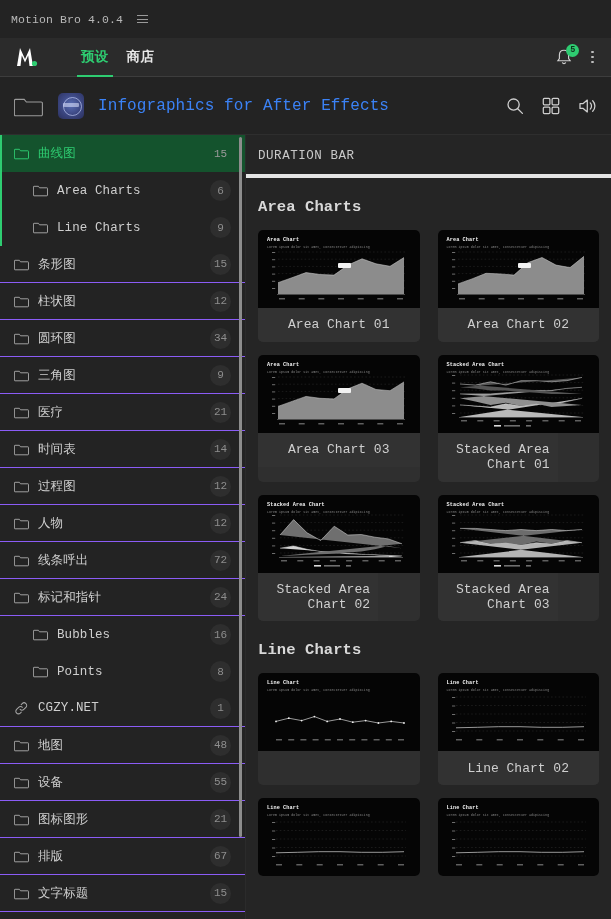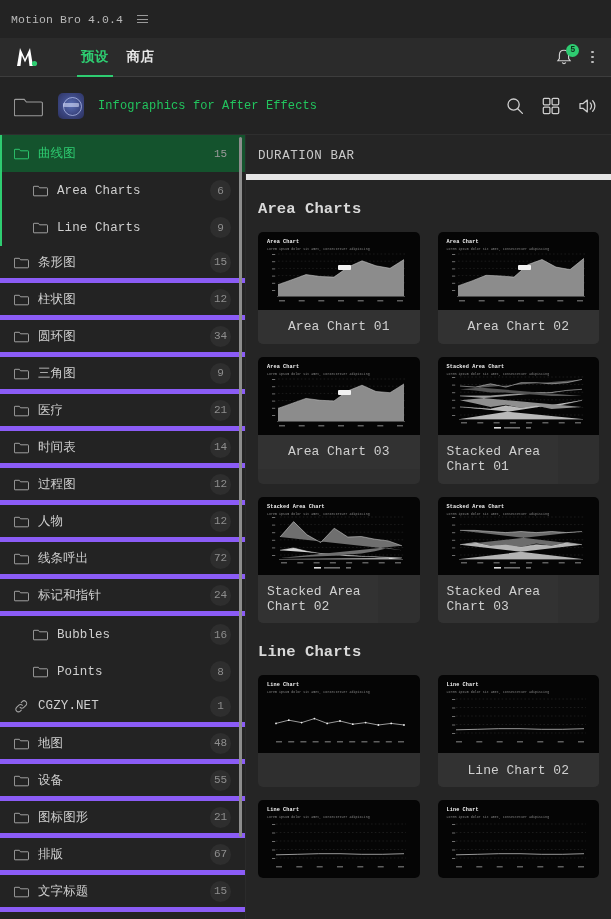--- a/index.html
+++ b/index.html
@@ -72,39 +72,39 @@
   }
   .pack-thumb::after {
     content:""; position:absolute; left:50%; top:50%;
     width:17px; height:17px; margin:-8.5px 0 0 -8.5px;
     border-radius:50%; border:1.4px solid rgba(205,215,255,.62);
   }
   .pack-thumb::before {
     content:""; position:absolute; left:5px; top:10px; width:16px; height:4px;
     background:rgba(225,232,255,.55); border-radius:1px;
   }
-  .bc-title { margin-left:14px; font-size:12px; color:#22c55e; letter-spacing:.1px; }
+  .bc-title { margin-left:14px; font-size:16px; color:#3b82f6; letter-spacing:.1px; }
   .bc-actions { margin-left:auto; display:flex; align-items:center; gap:18px; }
   .bc-actions > span { cursor:pointer; display:flex; align-items:center; }
 
   
   .body { flex:1 1 auto; display:flex; min-height:0; }
 
   
   .sidebar {
     width:246px; flex:0 0 246px;
     background:#232323;
     overflow:hidden; position:relative;
     border-right:1px solid #2b2b2b;
   }
   .side-scroll { height:100%; overflow:hidden; }
   .side-item {
     height:37px; display:flex; align-items:center;
     padding:0 14px 0 14px;
-    border-bottom:5px solid #8b5cf6;
+    border-bottom:1px solid #8b5cf6;
     position:relative; cursor:pointer;
   }
   .side-item.child { padding-left:33px; border-bottom:none; }
   .side-item.active-group { background:#14532d; border-bottom:none; }
   .group-accent {
     position:absolute; left:0; top:0; width:2px; background:#2ecc71;
   }
   .side-icon { width:15px; height:13px; flex:0 0 15px; margin-right:9px; display:flex; }
   .side-label { font-size:12.5px; color:#cfcfcf; letter-spacing:.1px; }
   .side-item.active-group .side-label { color:#2ecc71; }
@@ -120,38 +120,38 @@
   .side-scrollbar {
     position:absolute; right:3px; top:2px;
     width:3px; height:700px; border-radius:2px;
     background:#8d8d8d; cursor:pointer;
   }
 
   
   .content { flex:1 1 auto; background:#252525; overflow:hidden; position:relative; }
   .duration-bar {
     padding:14px 0 11px 12px; font-size:12.5px; color:#c9c9c9;
-    letter-spacing:.55px; border-bottom:6px solid #e5e5e5;
+    letter-spacing:.55px; border-bottom:4px solid #e5e5e5;
     margin:0 0 0 0;
   }
   .section { padding:0 12px; }
   .section-title {
     font-size:15.5px; font-weight:700; color:#d9d9d9;
     padding:20px 0 14px 0; letter-spacing:.1px;
   }
   .grid { display:grid; grid-template-columns:1fr 1fr; gap:13px 18px; }
   .card { border-radius:5px; overflow:hidden; cursor:pointer; background:#2f2f2f; }
   .thumb { height:78px; background:#050505; position:relative; overflow:hidden; }
   .card-label {
     background:#323232; color:#cfcfcf; font-size:13px;
     padding:9px 8px; min-height:34px;
     display:flex; align-items:center; justify-content:center;
     text-align:right; line-height:1.18;
   }
-  .card-label.two-line { justify-content:flex-start; text-align:left; padding-left:9px; }
+  .card-label.two-line { justify-content:flex-start; text-align:right; padding-left:9px; }
   .thumb-title { position:absolute; left:9px; top:7px; font-size:5.2px; font-weight:700; color:#f2f2f2; letter-spacing:.1px; }
   .thumb-sub { position:absolute; left:9px; top:15px; font-size:3.2px; color:#8a8a8a; letter-spacing:.1px; }
   .thumb svg { position:absolute; left:0; top:0; }
 </style>
 </head>
 <body>
 
 <div class="app">
 
   <div class="titlebar">

